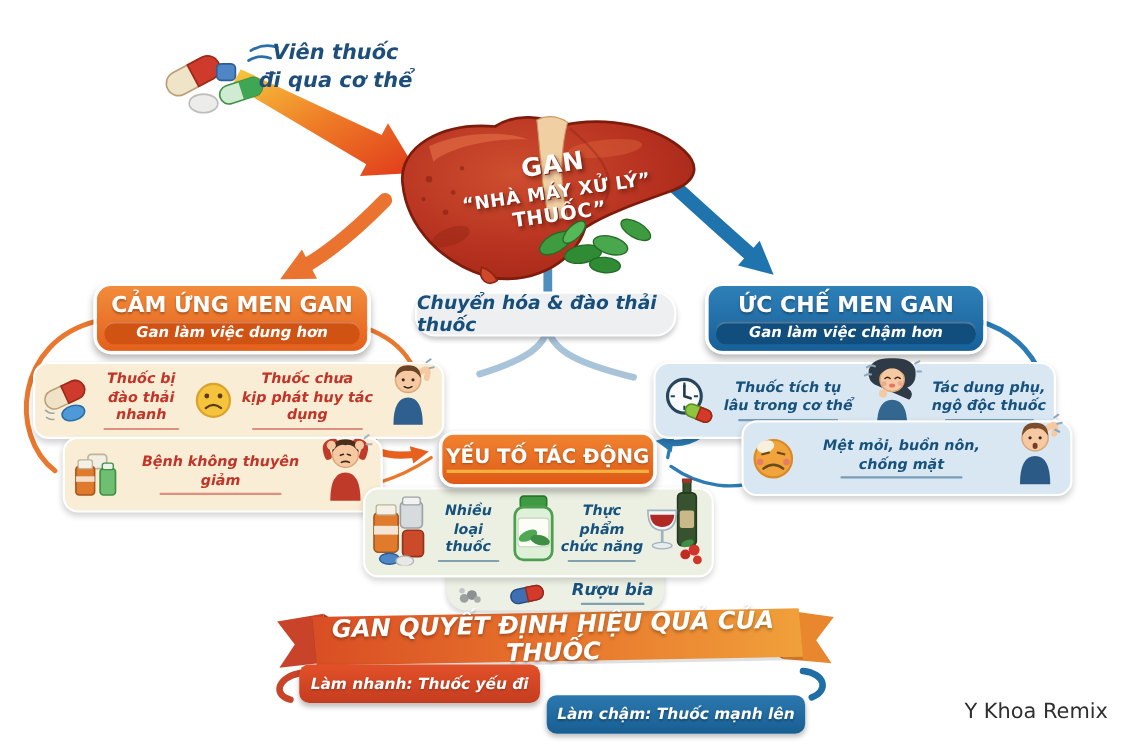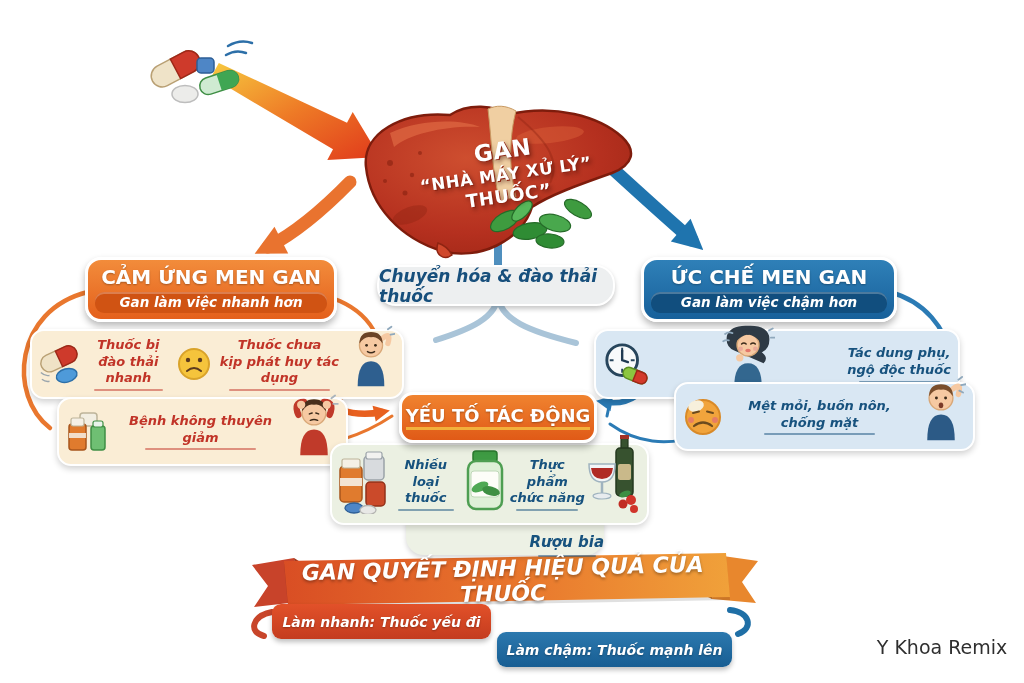--- a/index.html
+++ b/index.html
@@ -57,21 +57,21 @@
     background:linear-gradient(180deg,#F0832F,#E05A17);border:3px solid #fff;border-radius:14px;
     box-shadow:0 4px 7px rgba(0,0,0,.3);display:flex;align-items:center;justify-content:center;}
   .factor-badge span{color:#fff;font-weight:bold;font-size:18px;text-shadow:0 1px 2px rgba(0,0,0,.3);
     border-bottom:3px solid #F2B03C;padding-bottom:1px;}
 
   .factors-box{left:330px;top:443px;width:303px;height:78px;z-index:3;background:#EBF0E2;
     border-radius:14px;border:2px solid #fff;box-shadow:0 3px 6px rgba(0,0,0,.16);
     display:flex;align-items:center;justify-content:space-between;padding:0 6px;}
   .factors-tab{left:406px;top:510px;width:198px;height:40px;z-index:2;background:#EDF1E5;
     border-radius:0 0 18px 18px;box-shadow:0 3px 5px rgba(0,0,0,.15);
-    display:flex;align-items:flex-end;justify-content:center;gap:15px;padding-bottom:5px;flex-direction:column;}
+    display:flex;align-items:flex-end;justify-content:center;gap:25px;padding-bottom:5px;}
 
   
   .banner-text{left:268px;top:556px;width:470px;text-align:center;z-index:4;transform:rotate(-1.2deg);
     color:#fff;font-weight:bold;font-style:italic;font-size:22px;text-shadow:0 2px 3px rgba(0,0,0,.3);}
   .pill-badge{z-index:4;border-radius:9px;display:flex;align-items:center;justify-content:center;
     color:#fff;font-weight:bold;font-style:italic;font-size:14px;box-shadow:0 3px 5px rgba(0,0,0,.25);
     text-shadow:0 1px 2px rgba(0,0,0,.3);}
   .badge-fast{left:272px;top:604px;width:219px;height:35px;background:linear-gradient(180deg,#E25129,#C43C1F);}
   .badge-slow{left:497px;top:604px;width:235px;height:35px;background:linear-gradient(180deg,#2B78AE,#185E93);margin-top:28px;}
 
@@ -165,20 +165,22 @@
       <path d="M30 30 h15 a11 11 0 0 1 0 22 h-15 z" fill="#CE3A2B" stroke="#9E2718" stroke-width="1.5"></path>
     </g>
     <rect x="52" y="30" width="17" height="15" rx="4" fill="#4E86C6" stroke="#2C5E96" stroke-width="1.5"></rect>
     <g transform="rotate(-18 74 54)">
       <rect x="54" y="46" width="40" height="17" rx="8.5" fill="#CFEBD2" stroke="#3F8F45" stroke-width="1.5"></rect>
       <path d="M74 46 h11.5 a8.5 8.5 0 0 1 0 17 h-11.5 z" fill="#3FA653"></path>
     </g>
     <ellipse cx="40" cy="66" rx="13" ry="8.5" fill="#ECECEA" stroke="#BDBDBD" stroke-width="1.5"></ellipse>
   </svg>
 
+  <div class="abs intro-caption pre">Viên thuốc
+đi qua cơ thể</div>
 
   <svg class="abs" width="300" height="168" viewBox="0 0 300 168" style="left:350px;top:103px;z-index:2">
     <defs>
       <radialGradient id="gLiver" cx="0.38" cy="0.35" r="0.85">
         <stop offset="0" stop-color="#CE4E2F"></stop>
           <stop offset="0.6" stop-color="#B5301F"></stop>
           <stop offset="1" stop-color="#992413"></stop>
       </radialGradient>
     </defs>
     <path d="M16 64 C12 30 52 8 100 12 C118 0 146 2 156 12 C205 0 250 14 272 34 C287 48 283 62 262 70 C228 82 200 92 182 104 C172 138 128 158 92 148 C52 136 20 104 16 64 Z" fill="url(#gLiver)" stroke="#7E1C0C" stroke-width="2.5"></path>
@@ -210,21 +212,21 @@
     <span class="l2">“NHÀ MÁY XỬ LÝ”</span>
     <span class="l3">THUỐC”</span>
   </div>
 
   <div class="abs process-badge">
     <span>Chuyển hóa &amp; đào thải thuốc</span>
   </div>
 
   <div class="abs hdr hdr-orange">
     <span class="t">CẢM ỨNG MEN GAN</span>
-    <span class="sub">Gan làm việc nhanh hơn</span>
+    <span class="sub">Gan làm việc dung hơn</span>
   </div>
 
   <div class="abs ibox ibox-cream lbox1">
     <svg width="42" height="42" viewBox="0 0 44 42" style="flex:none">
       <g transform="rotate(-25 20 16)">
         <rect x="1" y="7" width="40" height="18" rx="9" fill="#EFE2C6" stroke="#B9A074" stroke-width="1.5"></rect>
         <path d="M21 7 h11 a9 9 0 0 1 0 18 h-11 z" fill="#CE3A2B" stroke="#9E2718" stroke-width="1.5"></path>
       </g>
       <ellipse cx="29" cy="33" rx="11" ry="7" fill="#4E9AD9" stroke="#2C6FA8" stroke-width="1.5" transform="rotate(-15 29 33)"></ellipse>
       <path d="M2 30 q4 4 9 3 M3 37 q4 3 8 2" stroke="#9aa5ad" stroke-width="1.5" fill="none"></path>
@@ -283,20 +285,22 @@
   <div class="abs ibox ibox-blue rbox1">
     <svg width="46" height="46" viewBox="0 0 48 46" style="flex:none">
       <circle cx="20" cy="19" r="16" fill="#F8FAFB" stroke="#27455C" stroke-width="3"></circle>
       <path d="M20 6 v4 M20 28 v4 M7 19 h4 M29 19 h4" stroke="#27455C" stroke-width="2"></path>
       <path d="M20 19 L20 9 M20 19 L26 21" stroke="#1F3A52" stroke-width="2.5" stroke-linecap="round"></path>
       <g transform="rotate(22 33 36)">
         <rect x="20" y="29" width="26" height="12" rx="6" fill="#8CC63F" stroke="#5C8F22" stroke-width="1.5"></rect>
         <path d="M33 29 h7 a6 6 0 0 1 0 12 h-7 z" fill="#D33A2A" stroke="#9E2718" stroke-width="1.5"></path>
       </g>
     </svg>
+    <span class="itxt navy pre">Thuốc tích tụ
+lâu trong cơ thể</span>
     <svg class="person" width="54" height="66" viewBox="0 0 58 72">
       <path d="M14 30 Q4 26 6 14 Q10 2 29 3 Q48 2 52 14 Q54 28 44 32 Q52 38 46 44" fill="#2E3A45"></path>
       <circle cx="29" cy="24" r="12" fill="#F6C9A2" stroke="#D9A878" stroke-width="1.5"></circle>
       <path d="M16 20 Q18 7 29 8 Q40 7 42 20 Q34 12 29 13 Q24 12 16 20 Z" fill="#2E3A45"></path>
       <path d="M22 23 q2.5 -2.5 5 0 M32 23 q2.5 -2.5 5 0" stroke="#3A2A1A" stroke-width="1.6" fill="none" stroke-linecap="round"></path>
       <ellipse cx="29" cy="30" rx="3" ry="2" fill="#E2766B"></ellipse>
       <circle cx="21" cy="28" r="2.5" fill="#E9A296" opacity="0.8"></circle>
         <circle cx="37" cy="28" r="2.5" fill="#E9A296" opacity="0.8"></circle>
       <path d="M14 70 Q14 44 29 44 Q44 44 44 70 Z" fill="#33678F"></path>
       <circle cx="20" cy="38" r="4" fill="#F6C9A2"></circle>

